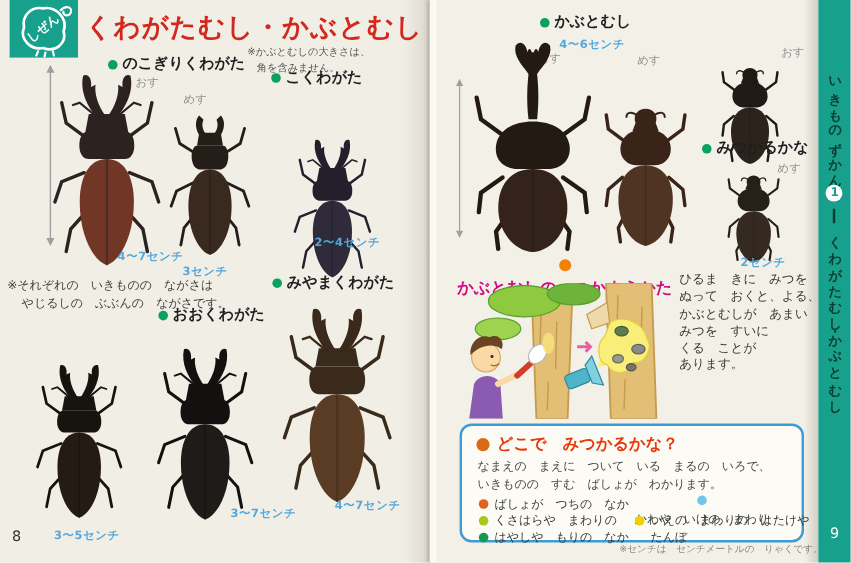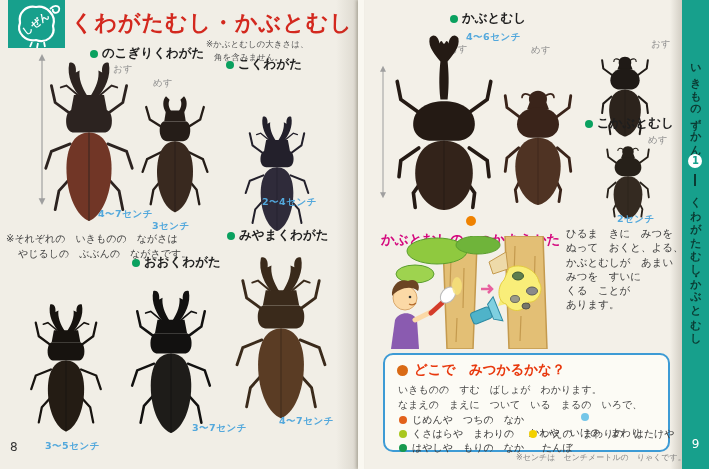--- a/index.html
+++ b/index.html
@@ -248,21 +248,21 @@
     </svg>
   <svg class="beetle abs" style="left:498px;top:84px;--c1:#3a241a;--c2:#4f3323;" width="80" height="126">
       <use href="#sym-rhino-female"></use>
     </svg>
   <svg class="beetle abs" style="left:597px;top:52px;--c1:#1f1a16;--c2:#2c231c;" width="56" height="88">
       <use href="#sym-rhino-female"></use>
     </svg>
 
   <div class="abs spec-label" style="left:585px;top:115px;">
     <span class="dot"></span>
-    <span>こかぶとむし</span>
+    <span>みつかるかな</span>
   </div>
   <div class="abs sex-label" style="left:648px;top:134px;">めす</div>
   <svg class="beetle abs" style="left:601px;top:142px;--c1:#262019;--c2:#342a21;" width="54" height="80">
       <use href="#sym-rhino-female"></use>
     </svg>
   <div class="abs size-label" style="left:617px;top:213px;">2センチ</div>
 
   <div class="abs catch-title" style="left:381px;top:216px;">
     <span class="dot"></span>
     <span>かぶとむしの　つかまえかた</span>
@@ -319,26 +319,26 @@
     <div>くる　ことが</div>
     <div>あります。</div>
   </div>
 
   <div class="abs" id="quiz-box">
     <div class="quiz-title">
       <span class="dot"></span>
       <span>どこで　みつかるかな？</span>
     </div>
     <div class="quiz-desc">
+      <div>なまえの　まえに　ついて　いる　まるの　いろで、</div>
       <div>いきものの　すむ　ばしょが　わかります。</div>
-      <div>なまえの　まえに　ついて　いる　まるの　いろで、</div>
     </div>
     <div class="legend-item" style="left:14px;top:58px;">
       <span class="dot" style="background: rgb(226, 97, 27);"></span>
-      <span>じめんや　つちの　なか</span>
+      <span>ばしょが　つちの　なか</span>
     </div>
     <div class="legend-item" style="left:14px;top:72px;">
       <span class="dot" style="background: rgb(168, 199, 29);"></span>
       <span>くさはらや　まわりの</span>
     </div>
     <div class="legend-item" style="left:14px;top:86px;">
       <span class="dot" style="background: rgb(23, 153, 77);"></span>
       <span>はやしや　もりの　なか</span>
     </div>
     <div class="legend-item" style="left:144px;top:58px;flex-direction:column;">

